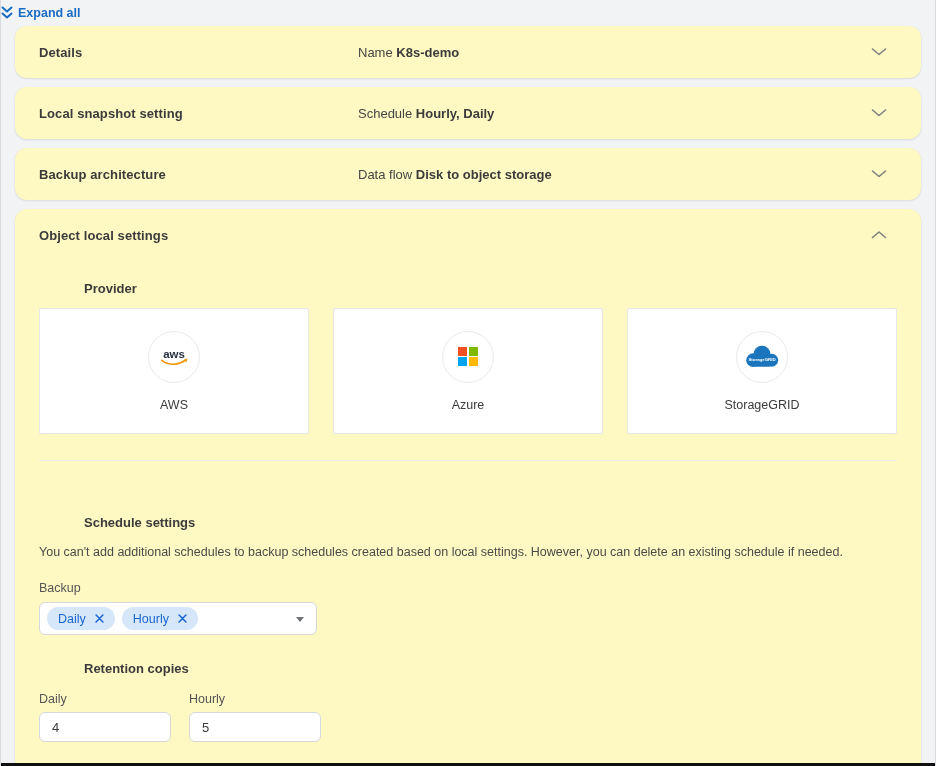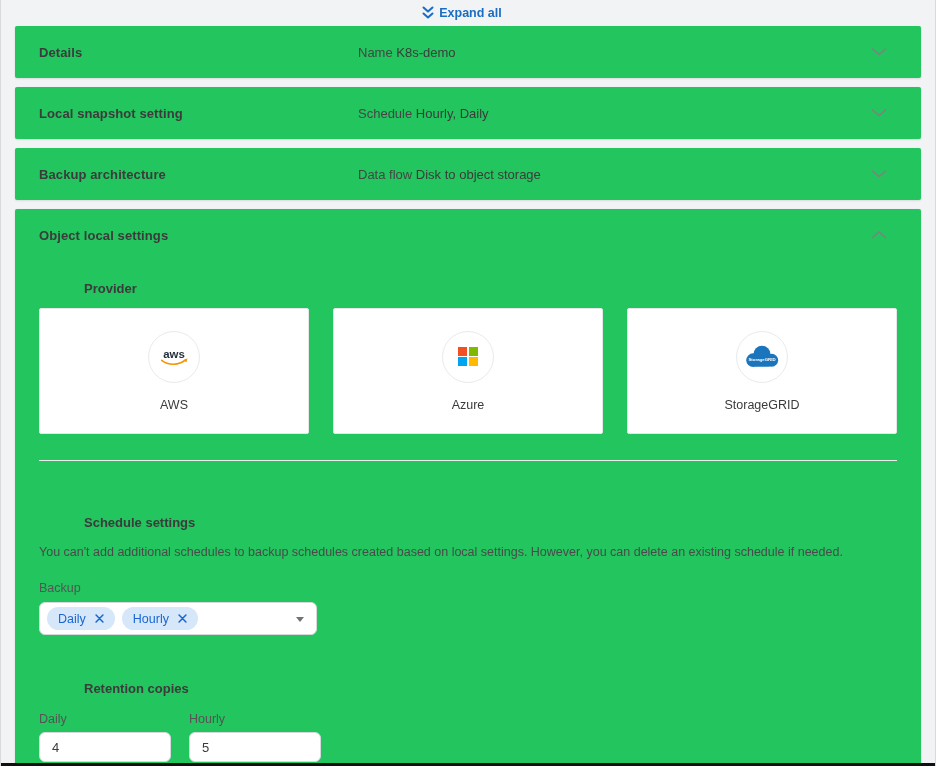--- a/index.html
+++ b/index.html
@@ -12,55 +12,55 @@
     border-right: 1px solid #d8dadd;
     overflow: hidden;
   }
   .bottom-frame {
     position: absolute; left: 0; right: 0; bottom: 0;
     height: 3px; background: #101010;
   }
   
   .topbar {
     height: 26px;
-    display: flex; justify-content: center; align-items: center;
+    display: flex; justify-content: flex-start; align-items: center;
     padding-right: 12px;
   }
   .expand-all {
     display: flex; align-items: center; gap: 5px;
     color: #1a6dc2; font-size: 12.5px; font-weight: 700;
     cursor: pointer; user-select: none;
   }
   .expand-all svg { display: block; }
 
   
   .panels { padding: 0 14px; }
   .panel {
-    background: #22c55e;
-    border-radius: 2px;
+    background: #fef9c3;
+    border-radius: 12px;
     box-shadow: 0 1px 2px rgba(60,64,67,0.12), 0 0 1px rgba(60,64,67,0.08);
     margin-bottom: 9px;
   }
   .panel-header {
     height: 52px;
     display: flex; align-items: center;
     position: relative;
     cursor: pointer;
   }
   .panel-title {
     padding-left: 24px;
     width: 343px;
     font-size: 13px; font-weight: 700; color: #3b3b3b;
     letter-spacing: .1px;
   }
   .panel-summary {
     font-size: 13px; color: #454545;
     flex: 1;
   }
-  .panel-summary b { font-weight: 400; color: #3b3b3b; }
+  .panel-summary b { font-weight: 700; color: #3b3b3b; }
   .panel-chevron {
     position: absolute; right: 34px; top: 50%;
     transform: translateY(-50%);
     display: flex;
   }
 
   
   .panel-body { padding: 6px 24px 30px 24px; }
   .section-label {
     font-size: 13px; font-weight: 700; color: #3b3b3b;
@@ -129,21 +129,21 @@
   }
   .chip svg { display: block; cursor: pointer; }
   .select-caret {
     position: absolute; right: 12px; top: 50%;
     margin-top: -2px;
     width: 0; height: 0;
     border-left: 4.5px solid transparent;
     border-right: 4.5px solid transparent;
     border-top: 5px solid #6f7377;
   }
-  .retention-title { margin-top: 46px; }
+  .retention-title { margin-top: 26px; }
   .retention-row { display: flex; gap: 18px; }
   .retention-field { width: 132px; }
   .retention-input {
     margin-top: 6px;
     width: 132px; height: 30px;
     border: 1px solid #d6d9dc; border-radius: 6px;
     padding: 0 0 0 12px;
     font-size: 13px; color: #3b3b3b;
     font-family: "Liberation Sans", sans-serif;
     outline: none;

